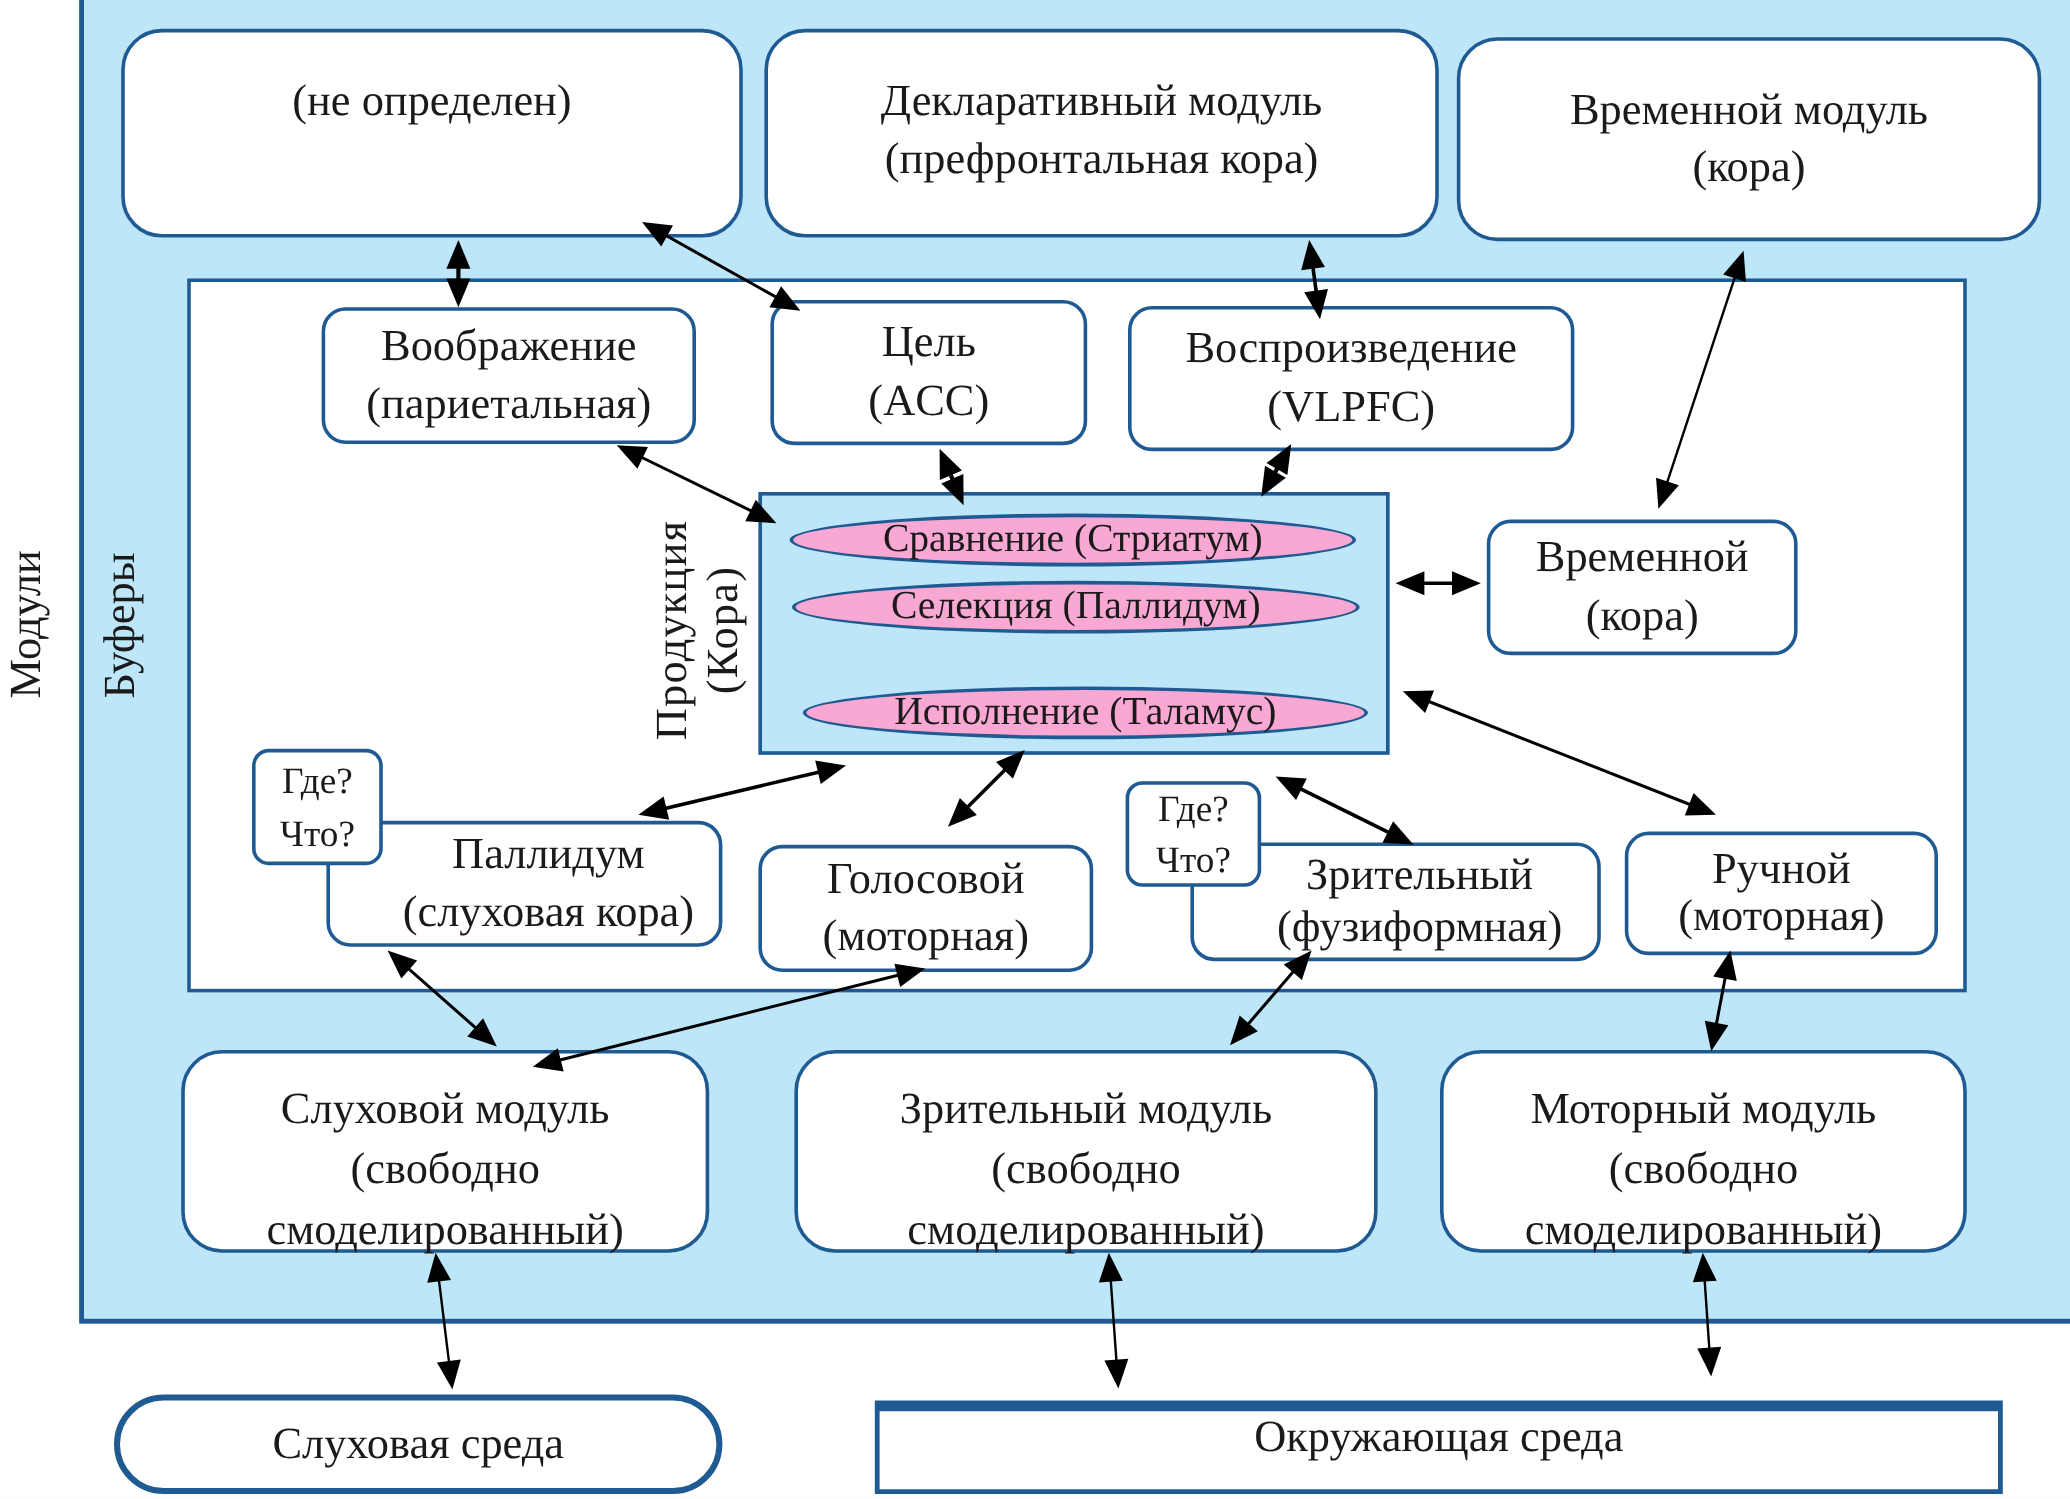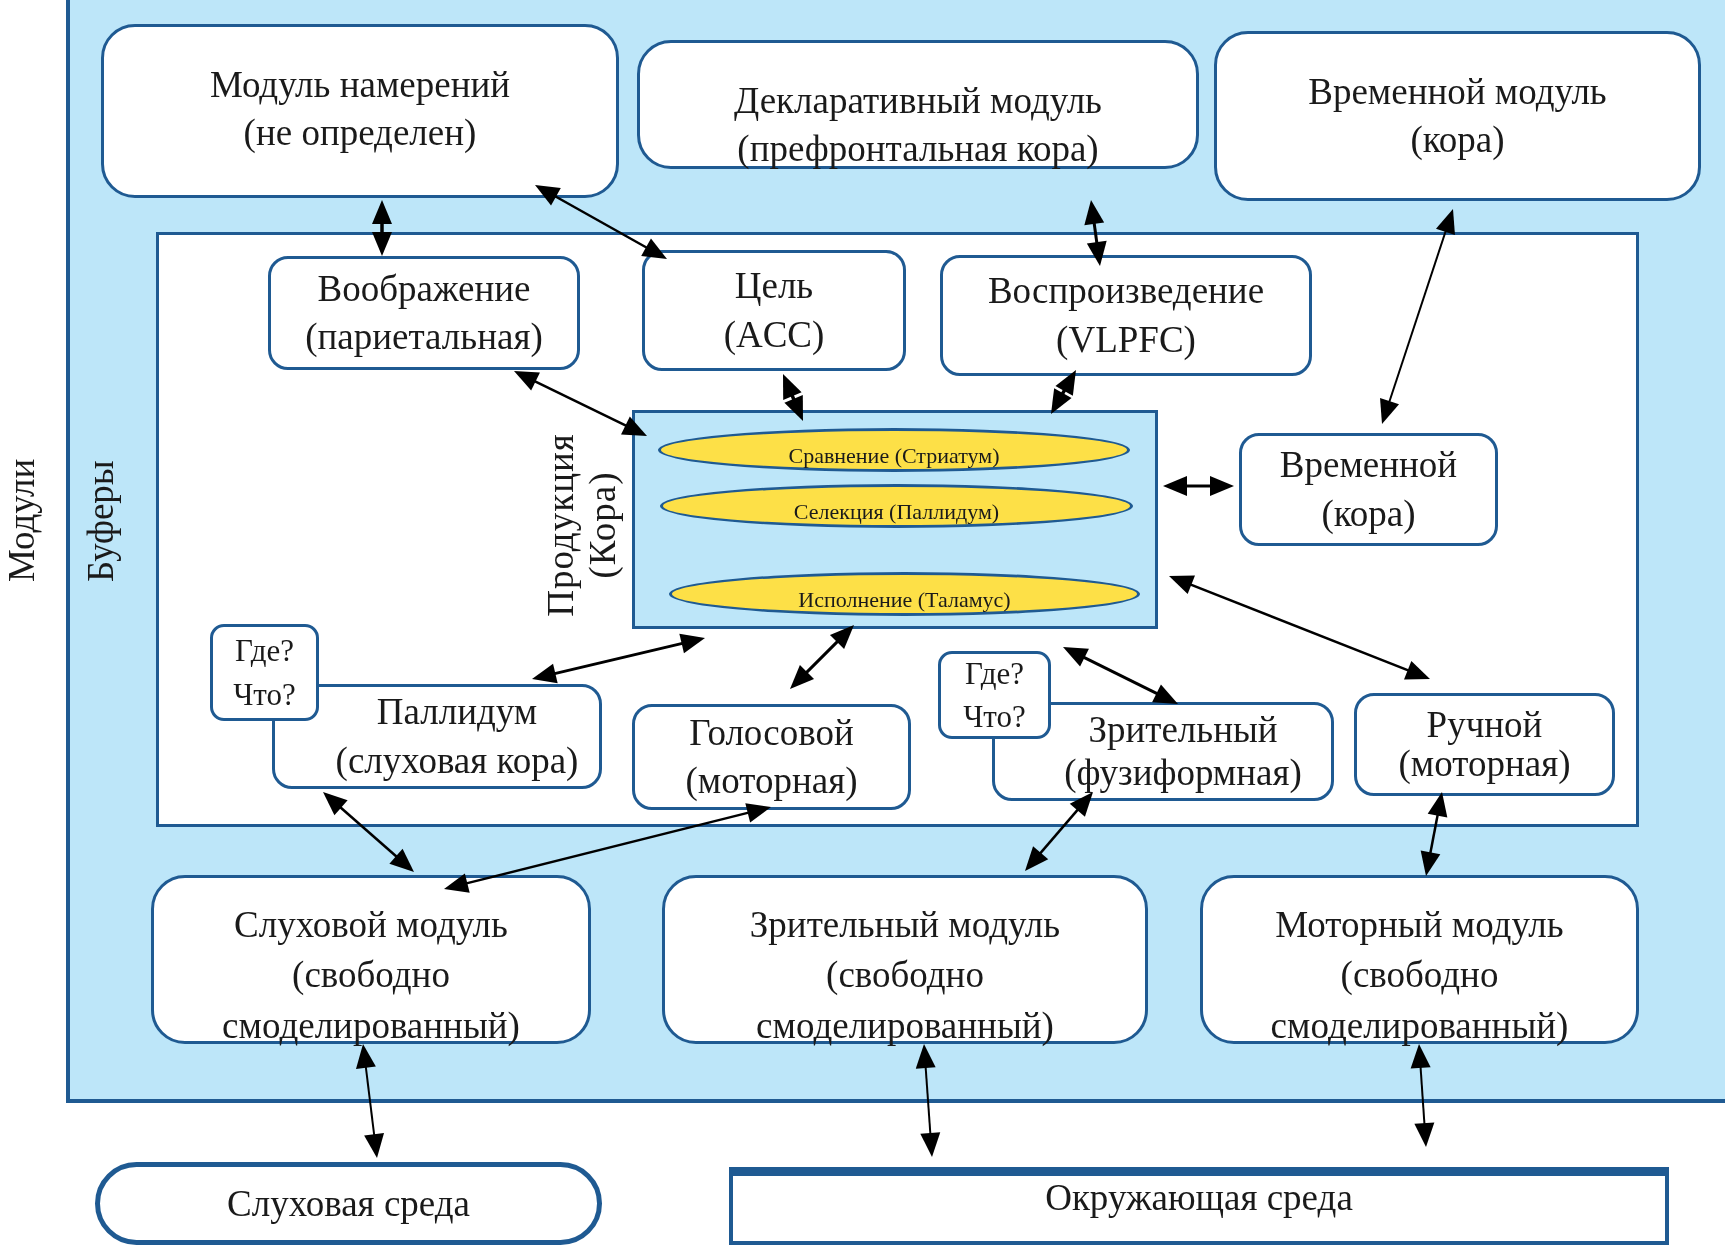--- a/index.html
+++ b/index.html
@@ -11,22 +11,22 @@
   .inner { left: 156px; top: 232px; width: 1483px; height: 595px; background: #ffffff;
            border: 3px solid #1f5a92; }
   .box { background: #ffffff; border: 3px solid #1f5a92; border-radius: 22px;
          display: flex; flex-direction: column; align-items: center; justify-content: center;
          text-align: center; font-size: 37px; line-height: 1.3; }
   .box.module { border-radius: 34px; justify-content: flex-start; padding-top: 34px; }
   .box.bmodule { border-radius: 34px; justify-content: flex-start; padding-top: 34px; line-height: 1.36; }
   .box.buf { border-radius: 20px; }
   .prod { left: 632px; top: 410px; width: 526px; height: 219px; background: #bde6f9;
           border: 3px solid #1f5a92; }
-  .ell { background: #fde047; border: 3px solid #1f5a92; border-radius: 50%;
-         display: flex; align-items: flex-end; justify-content: center; font-size: 22px; white-space: nowrap; }
+  .ell { background: #f9a8d4; border: 3px solid #1f5a92; border-radius: 50%;
+         display: flex; align-items: flex-start; justify-content: center; font-size: 33px; white-space: nowrap; }
   .wq { background: #ffffff; border: 3px solid #1f5a92; border-radius: 14px;
         display: flex; flex-direction: column; align-items: center; justify-content: center;
         font-size: 31px; line-height: 1.4; z-index: 3; }
   .vlabel { font-size: 37px; white-space: nowrap; transform-origin: center center; }
   .env-pill { background: #ffffff; border: 5px solid #1f5a92; border-radius: 44px;
               display: flex; align-items: center; justify-content: center; font-size: 37px; }
   .env-rect { background: #ffffff; border: 4px solid #1f5a92; border-top-width: 9px;
               display: flex; align-items: flex-start; justify-content: center; font-size: 37px; }
   svg.arrows { position: absolute; left: 0; top: 0; z-index: 5; pointer-events: none; }
   .txt { display: block; white-space: nowrap; }
@@ -39,24 +39,23 @@
 <div class="abs inner"></div>
 
 <div class="abs vlabel" style="left:-38px; top:500px; width:120px; height:44px; text-align:center; transform: rotate(-90deg);">Модули</div>
 <div class="abs vlabel" style="left:41px; top:500px; width:120px; height:44px; text-align:center; transform: rotate(-90deg);">Буферы</div>
 <div class="abs vlabel" style="left:485px; top:480px; width:200px; height:90px; text-align:center; line-height:42px; transform: rotate(-90deg); letter-spacing:1px;">
   <span class="txt">Продукция</span>
   <span class="txt">(Кора)</span>
 </div>
 
 <div class="abs box module" style="left:101px; top:24px; width:518px; height:174px;">
-  <span class="txt">Модуль намерений</span>
   <span class="txt">(не определен)</span>
 </div>
-<div class="abs box module" style="left:637px; top:24px; width:562px; height:129px;margin-top:16px;">
+<div class="abs box module" style="left:637px; top:24px; width:562px; height:174px;">
   <span class="txt">Декларативный модуль</span>
   <span class="txt">(префронтальная кора)</span>
 </div>
 <div class="abs box module" style="left:1214px; top:31px; width:487px; height:170px;">
   <span class="txt">Временной модуль</span>
   <span class="txt">(кора)</span>
 </div>
 
 <div class="abs box buf" style="left:268px; top:256px; width:312px; height:114px;">
   <span class="txt">Воображение</span>

